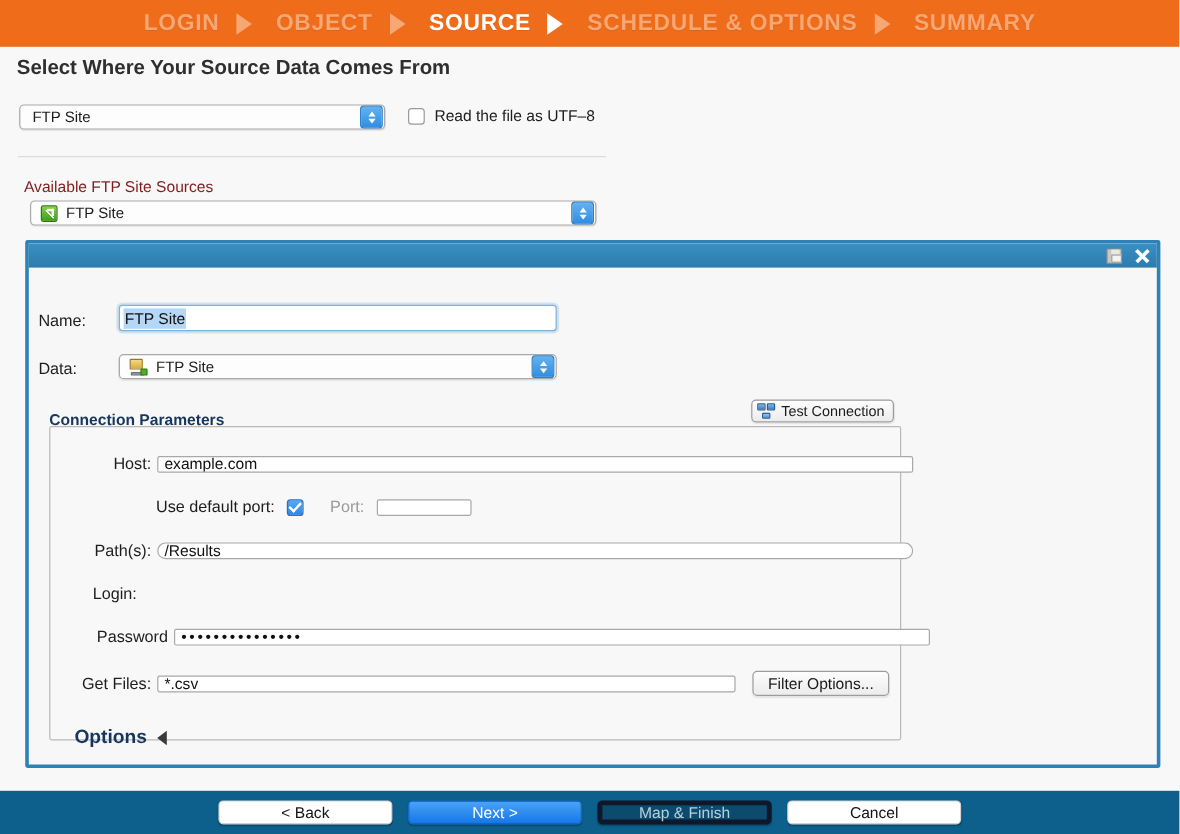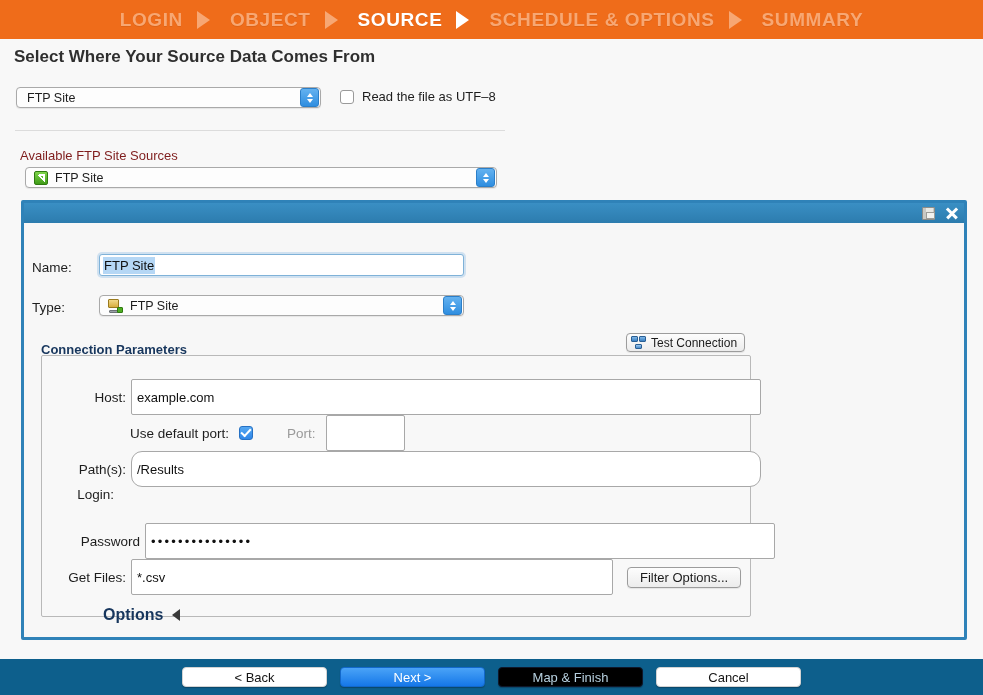--- a/index.html
+++ b/index.html
@@ -320,21 +320,21 @@
     position: absolute;
     display: flex; align-items: center;
   }
   .field-label {
     font-size: 13.5px; color: #1d1d1d;
     text-align: right;
     flex: none;
   }
   .field-label.disabled { color: #9a9a9a; }
   .txt {
-    height: 36px;
+    height: 14px;
     background: #ffffff;
     border: 1px solid #a8a8a8;
     border-radius: 2px;
     display: flex; align-items: center;
     padding: 0 5px;
     font-size: 13px; color: #101010;
     overflow: hidden; white-space: nowrap;
   }
   .txt.dots { letter-spacing: 2.2px; font-size: 13px; }
 
@@ -370,21 +370,20 @@
     display: flex; align-items: center;
     font-size: 13px; color: #1b1b1b;
     box-shadow: 0 1px 1px rgba(0,0,0,0.08);
     cursor: pointer;
   }
 
   #options-row {
     position: absolute; left: 20px; top: 250px;
     display: flex; align-items: center; gap: 9px;
     cursor: pointer;
-    margin-left: 41px;
   }
   #options-label {
     font-size: 16px; font-weight: bold; color: #17365d;
   }
   #options-caret {
     width: 0; height: 0;
     border-top: 6px solid transparent;
     border-bottom: 6px solid transparent;
     border-right: 8px solid #3a3a3a;
   }
@@ -410,22 +409,22 @@
     background: #ffffff;
     border: 1px solid #d3d3d3;
     color: #141414;
   }
   .btn.primary {
     background: linear-gradient(#4aa3f7, #1577e8);
     border: 1px solid #1268cb;
     color: #ffffff;
   }
   .btn.disabled {
-    background: #000000;
-    border: 1px solid #0f172a;
+    background: #0c4a6e;
+    border: 4px solid #0f172a;
     color: #b7d0df;
     cursor: default;
   }
 </style>
 </head>
 <body>
 
 <div id="page">
 
   <div id="wizard-nav">
@@ -486,21 +485,21 @@
       <span id="dialog-close"></span>
     </div>
 
     <div id="dialog-body">
 
       <div class="dlg-label" id="name-label">Name:</div>
       <div id="name-input">
         <span class="sel-highlight">FTP Site</span>
       </div>
 
-      <div class="dlg-label" id="type-label">Type:</div>
+      <div class="dlg-label" id="type-label">Data:</div>
       <div id="type-select">
         <span class="sel-text">
           <span class="icon-server">
             <span class="body"></span>
               <span class="base"></span>
               <span class="badge"></span>
           </span>
           <span>FTP Site</span>
         </span>
         <span class="stepper">
@@ -523,21 +522,21 @@
       <div id="params-box">
 
         <div class="field-row" id="row-host">
           <span class="field-label">Host:</span>
           <span class="txt">example.com</span>
         </div>
 
         <div class="field-row" id="row-port">
           <span class="field-label" style="width:auto">Use default port:</span>
           <span class="cb checked"></span>
-          <span class="field-label disabled" style="width:auto;margin-left:24px">Port:</span>
+          <span class="field-label disabled" style="width:auto;margin-left:12px">Port:</span>
           <span class="txt"></span>
         </div>
 
         <div class="field-row" id="row-paths">
           <span class="field-label">Path(s):</span>
           <span class="txt">/Results</span>
         </div>
 
         <div class="field-row" id="row-login">
           <span class="field-label">Login:</span>

